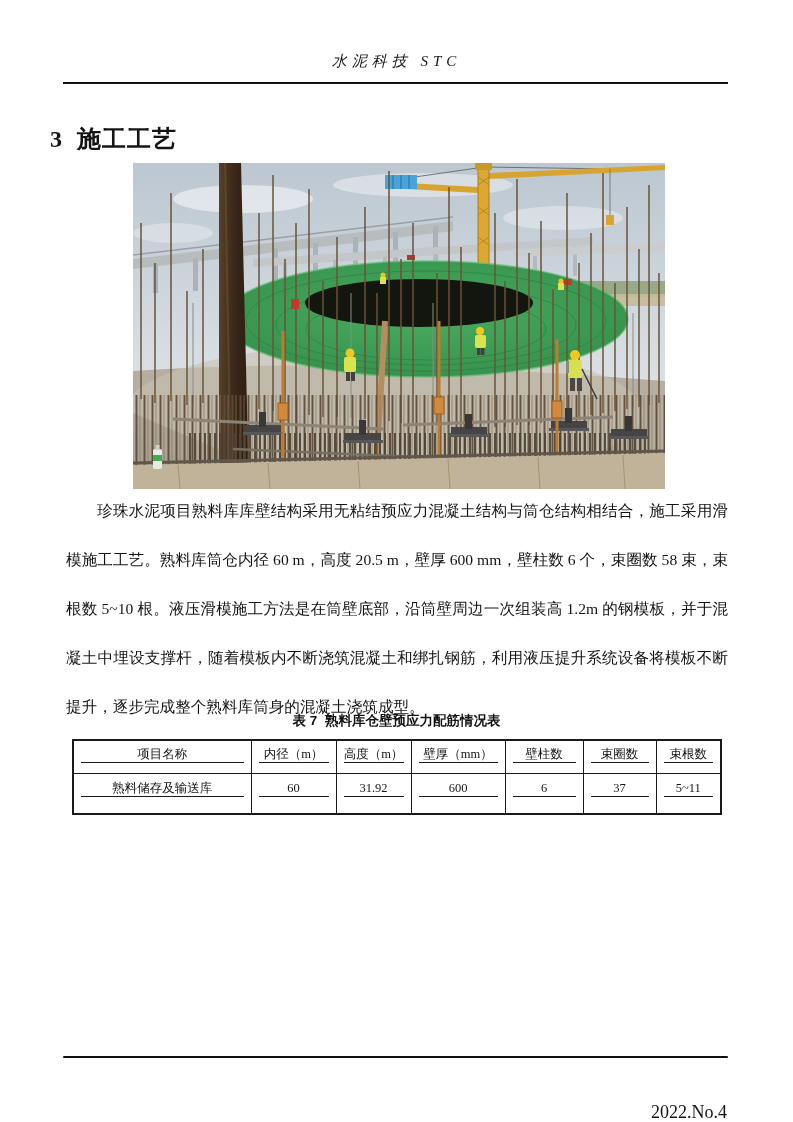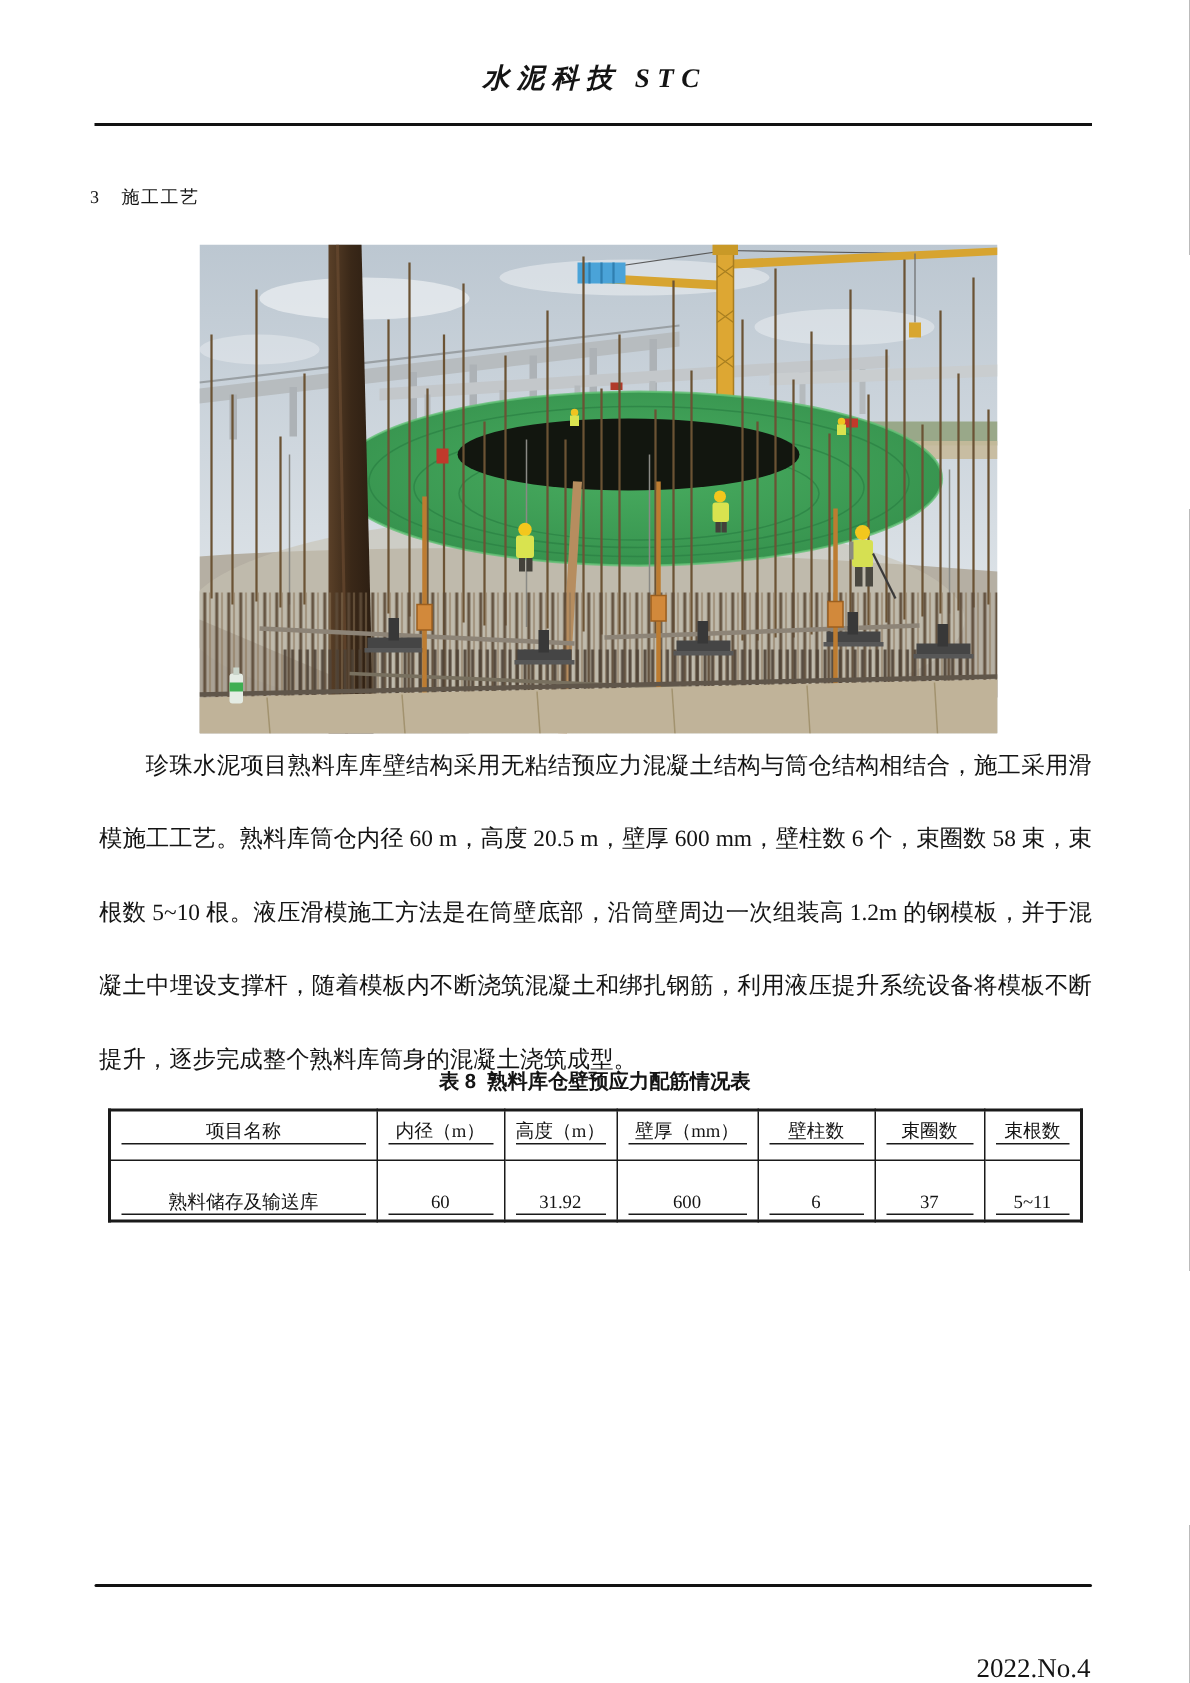--- a/index.html
+++ b/index.html
@@ -2,29 +2,29 @@
 <html><head>
 <meta charset="utf-8">
 <style>
   html,body { margin:0; padding:0; background:#888; }
   .page {
     position:relative; width:793px; height:1122px; margin:0 auto;
     background:#ffffff; overflow:hidden;
     font-family:"Liberation Serif","DejaVu Serif",serif; color:#141414;
   }
   .journal-title {
-    position:absolute; top:40px; left:0; right:0; text-align:center;
-    font-size:18px; font-weight:700; font-style:italic; letter-spacing:5px;
+    position:absolute; top:52px; left:0; right:0; text-align:center;
+    font-size:15px; font-weight:400; font-style:italic; letter-spacing:5px;
   }
   .header-rule { position:absolute; top:82px; left:63px; width:665px; height:2px; background:#111; }
   .lead-line { position:absolute; top:90px; left:66px; width:662px; font-size:15.5px; line-height:24px; }
   .section-heading {
-    position:absolute; top:123px; left:60px;
+    position:absolute; top:123px; left:50px;
     font-family:"Liberation Sans","DejaVu Sans",sans-serif;
-    font-size:12px; font-weight:400; letter-spacing:1px;
+    font-size:24px; font-weight:700; letter-spacing:1px;
   }
   .section-heading .sec-num { font-family:"Liberation Serif",serif; margin-right:15px; letter-spacing:0; }
   .photo-wrap { position:absolute; top:163px; left:133px; width:532px; height:326px; }
   .photo-wrap svg { display:block; }
   .para {
     position:absolute; left:66px; width:662px; font-size:15.6px; line-height:49px;
     text-align:justify; text-indent:2em;
   }
   .para1 { top:486px; }
   .para2 { top:817px; }
@@ -41,21 +41,21 @@
   table.spec th, table.spec td {
     border:1.5px solid #1a1a1a; padding:0; font-weight:400;
     text-align:center; vertical-align:top;
   }
   table.spec thead th { height:32px; }
   table.spec tbody td { height:39px; }
   .cu {
     display:block; margin:5px 7px 0; padding-bottom:0;
     border-bottom:1.4px solid #1a1a1a; line-height:16px;
   }
-  tbody .cu { margin-top:19px; }
+  tbody .cu { margin-top:6px; }
   .footer-rule { position:absolute; top:1056px; left:63px; width:665px; height:2.4px; background:#111; border-radius:2px; }
   .page-num { position:absolute; top:1062px; left:0; right:0; text-align:center; font-size:12.5px; }
   .issue-num { position:absolute; top:1102px; right:66px; font-size:18px; }
 </style>
 </head>
 <body>
 
 <div class="page">
 
   <div class="journal-title">水泥科技 STC</div>
@@ -298,21 +298,21 @@
         <rect x="0" y="4" width="9" height="20" rx="2" fill="#e4ece4"></rect>
         <rect x="0" y="10" width="9" height="6" fill="#3fae52"></rect>
         <rect x="2.5" y="0" width="4" height="5" fill="#c9d4c9"></rect>
       </g>
     </svg>
   </div>
 
   <div class="para para1">珍珠水泥项目熟料库库壁结构采用无粘结预应力混凝土结构与筒仓结构相结合，施工采用滑模施工工艺。熟料库筒仓内径 60 m，高度 20.5 m，壁厚 600 mm，壁柱数 6 个，束圈数 58 束，束根数 5~10 根。液压滑模施工方法是在筒壁底部，沿筒壁周边一次组装高 1.2m 的钢模板，并于混凝土中埋设支撑杆，随着模板内不断浇筑混凝土和绑扎钢筋，利用液压提升系统设备将模板不断提升，逐步完成整个熟料库筒身的混凝土浇筑成型。</div>
 
   <div class="table-caption">
-    <span>表 8</span>&nbsp;&nbsp;<span>熟料库仓壁预应力配筋情况表</span>
+    <span>表 7</span>&nbsp;&nbsp;<span>熟料库仓壁预应力配筋情况表</span>
   </div>
 
   <table class="spec">
     <colgroup>
       <col style="width:178px">
         <col style="width:85px">
         <col style="width:75px">
         <col style="width:94px">
         <col style="width:78px">
         <col style="width:73px">

